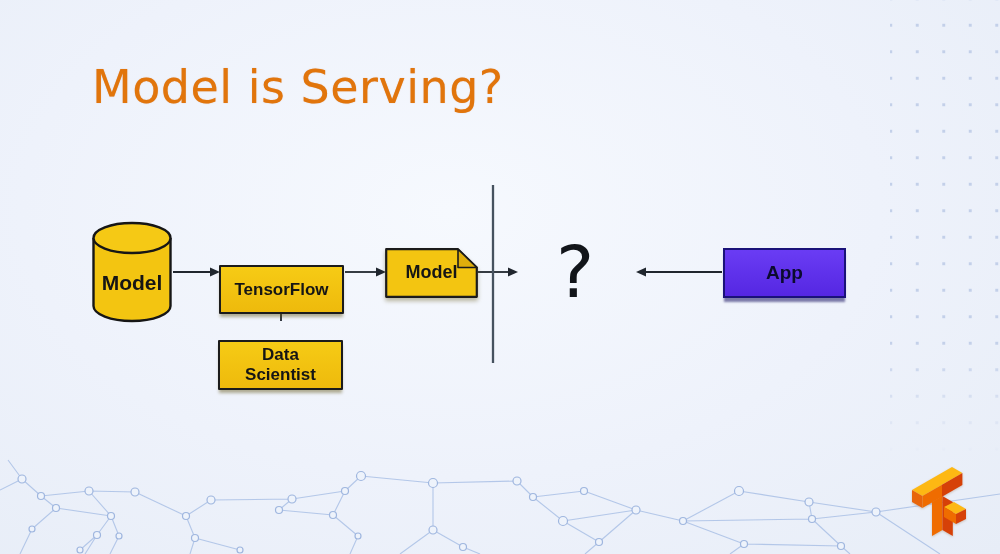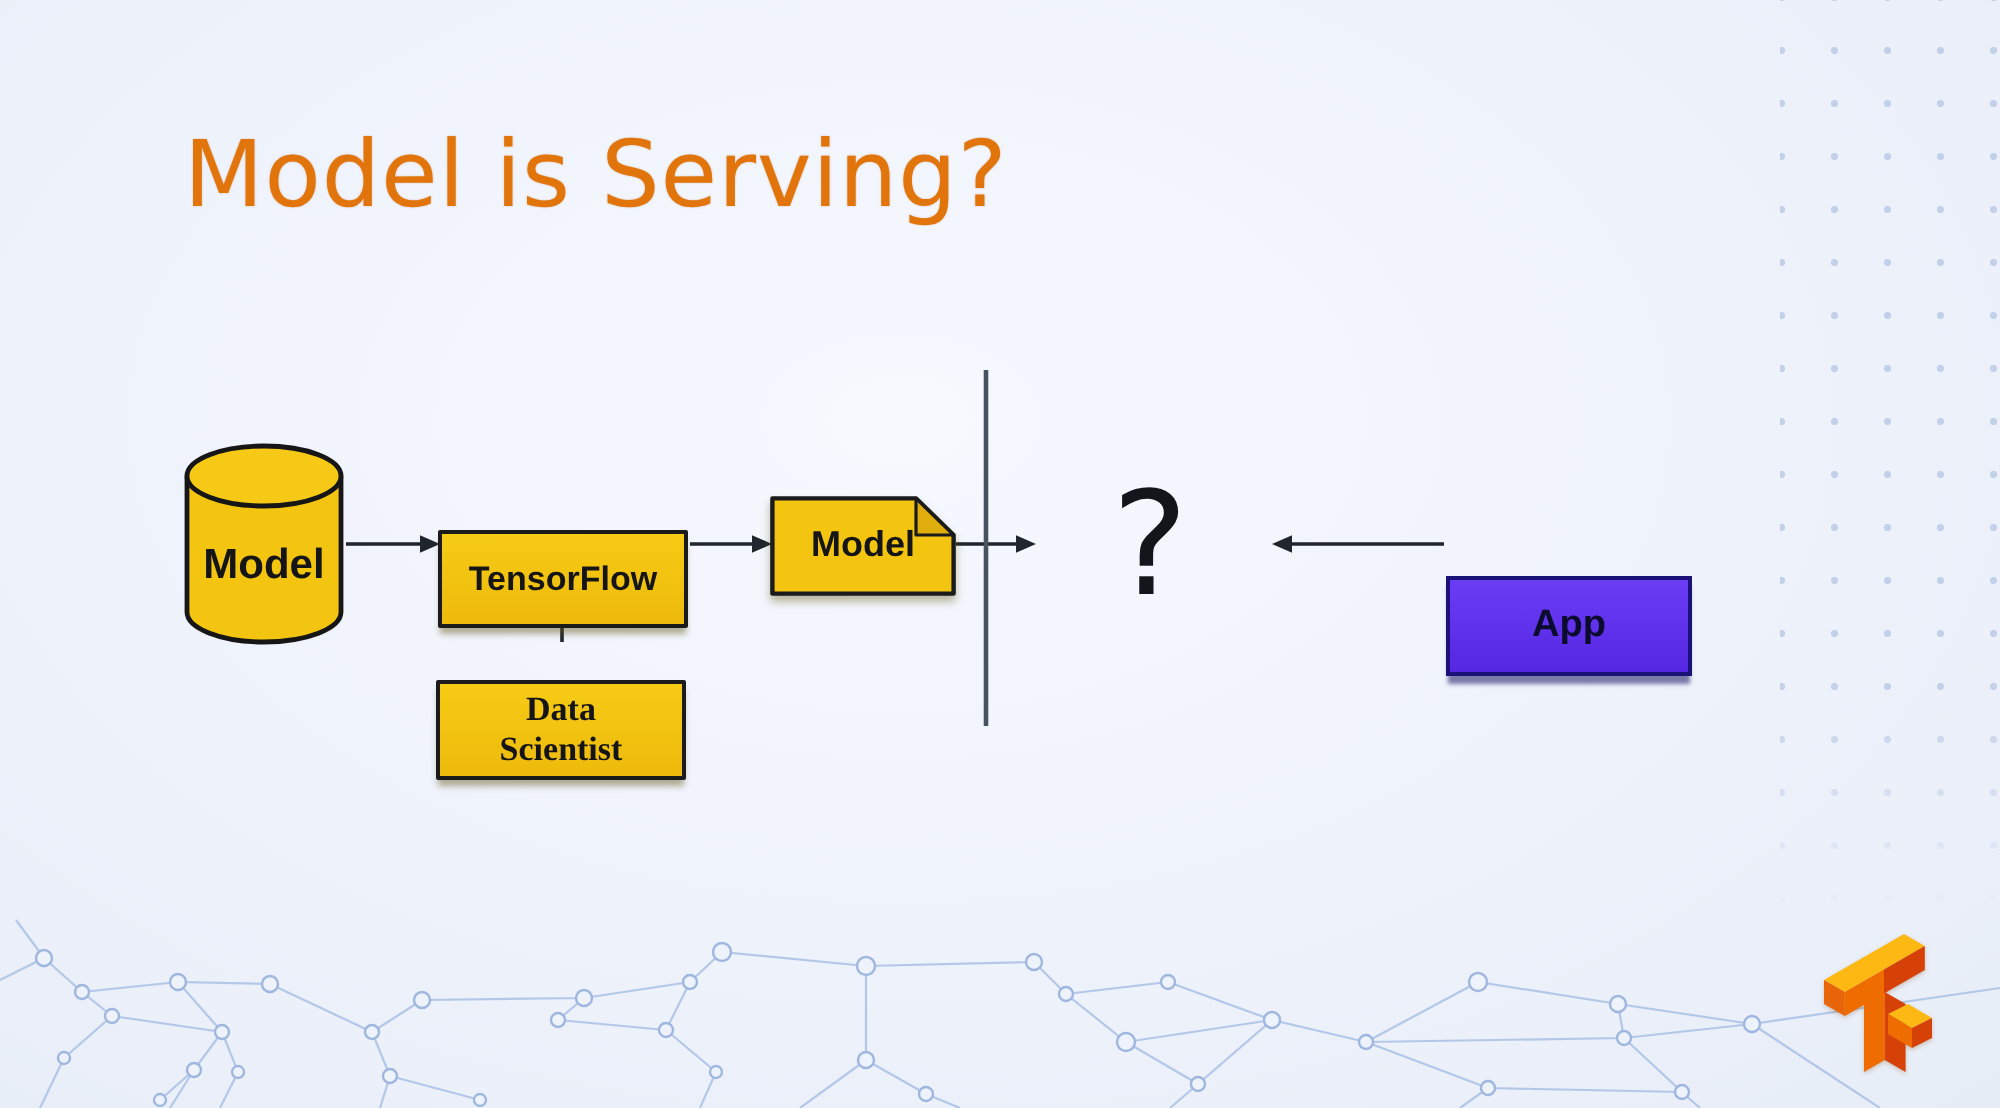--- a/index.html
+++ b/index.html
@@ -37,31 +37,31 @@
   .cyl{left:91px;top:219px;width:82px;height:106px;}
   .cyl .node-label{top:52px;font-size:21px;}
   .box{
     background:linear-gradient(180deg,#f6cb15 0%,#eeba0c 100%);
     border:2px solid #1b1b1b;border-radius:1px;
     display:flex;align-items:center;justify-content:center;text-align:center;
     box-shadow:0 4px 3px -1px rgba(95,82,18,.45);
     color:#151515;font-weight:bold;margin-top:17px;
   }
   .tf-box{left:219px;top:248px;width:125px;height:49px;font-size:17px;}
-  .ds-box{left:218px;top:323px;width:125px;height:50px;font-size:17px;font-family:Liberation Serif, serif;}
+  .ds-box{left:218px;top:323px;width:125px;height:50px;font-size:17px;}
   .ds-box .wrap{width:92px;}
   .note{left:385px;top:248px;width:93px;height:50px;filter:drop-shadow(0 3px 2px rgba(95,82,18,.4));}
   .note .node-label{top:14px;font-size:18px;}
   .app-box{
     left:723px;top:248px;width:123px;height:50px;
     background:linear-gradient(180deg,#6a3cf4 0%,#5527e2 100%);
     border:2px solid #1a1279;
     box-shadow:0 5px 2px -1px rgba(28,22,100,.55);
     display:flex;align-items:center;justify-content:center;
-    color:#0b0b2e;font-weight:bold;font-size:19px;margin-top:40px;
+    color:#0b0b2e;font-weight:bold;font-size:19px;
   }
   .qmark{
     position:absolute;left:541px;top:224px;width:68px;height:96px;
     font-family:"DejaVu Sans","Liberation Sans",sans-serif;
     font-size:72px;font-weight:500;color:#12151a;text-align:center;line-height:96px;
   }
 </style>
 </head>
 <body>
 

